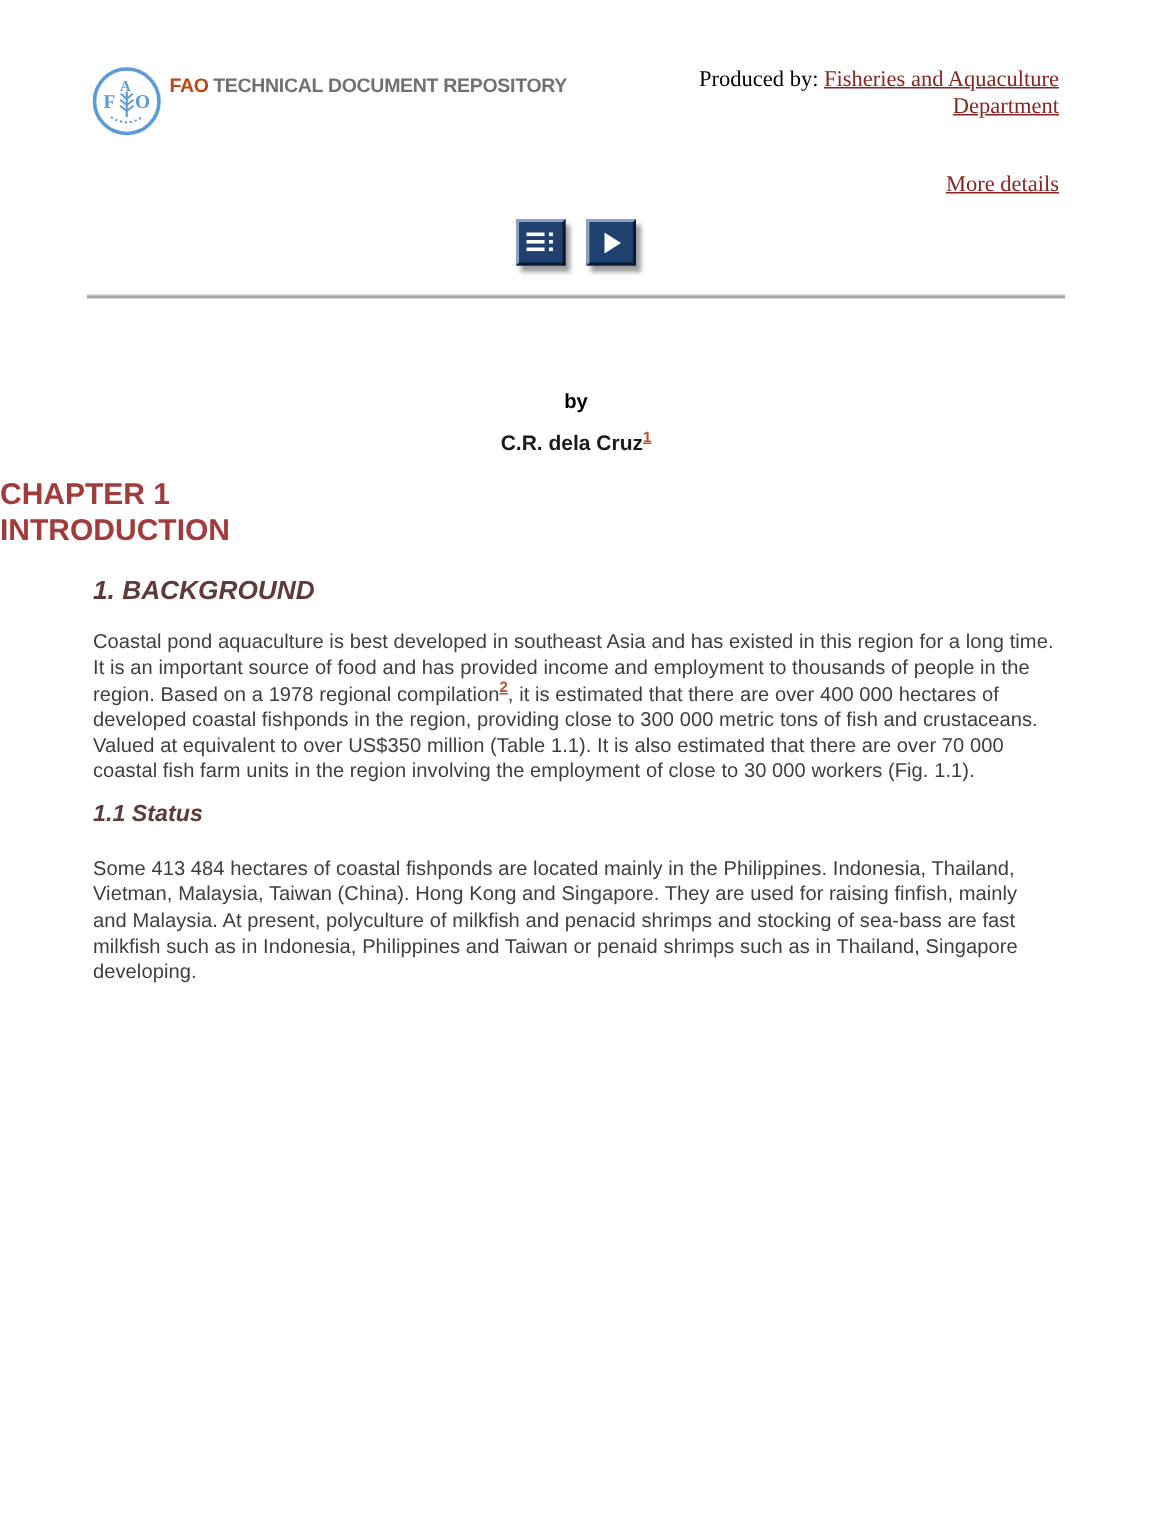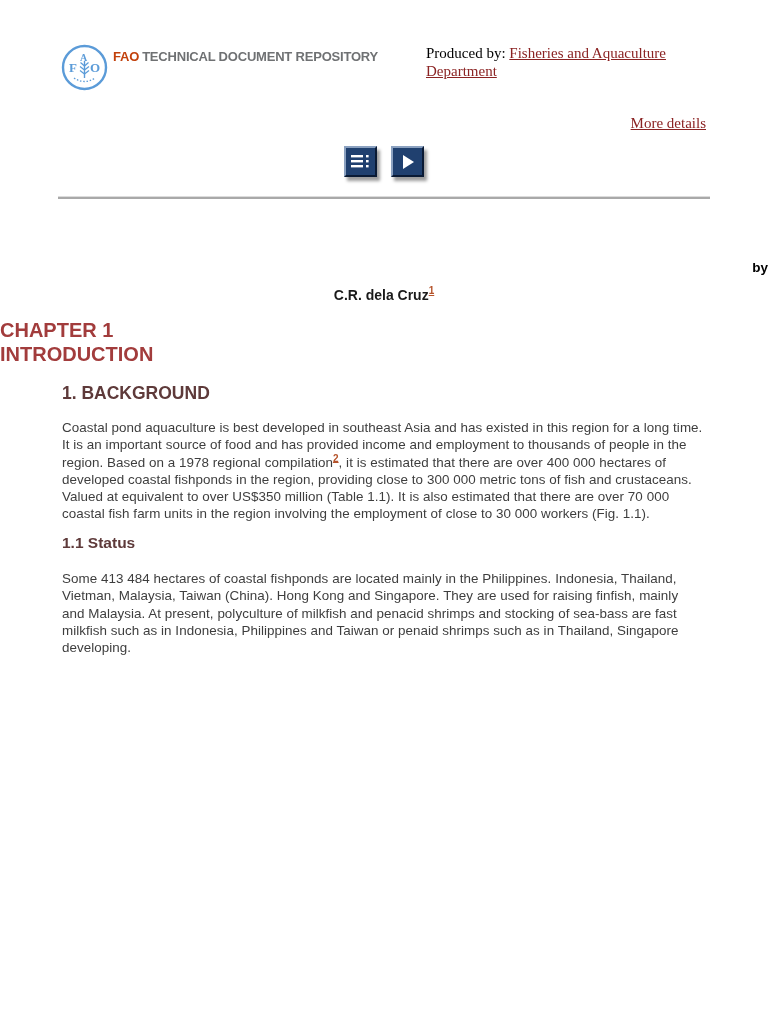--- a/index.html
+++ b/index.html
@@ -9,21 +9,21 @@
     font-family:"Liberation Sans", sans-serif; overflow:hidden;
   }
   
   .logo { position:absolute; left:61px; top:44px; width:47px; height:47px; cursor:pointer; }
   .brand {
     position:absolute; left:113px; top:49px; font-size:13px; font-weight:bold;
     letter-spacing:-0.2px; color:#6f7173; white-space:nowrap;
   }
   .brand .fao { color:#c2410c; margin-right:3px; }
   .produced {
-    position:absolute; right:62px; top:44px; width:280px; 
+    position:absolute; right:62px; top:44px; width:280px; text-align:right;
     font-family:"Liberation Serif", serif; font-size:15px; line-height:18px; color:#000;
   }
   .produced a, .moredetails a { color:#8b2323; text-decoration:underline; cursor:pointer; }
   .titleblock {
     position:absolute; left:113px; top:80px; width:560px;
     font-family:"Liberation Serif", serif; font-size:15.5px; line-height:18px; color:#111;
   }
   .titleblock .lbl { margin-right:10px; }
   .moredetails {
     position:absolute; right:62px; top:115px; text-align:right;
@@ -41,29 +41,29 @@
   
   .rule {
     position:absolute; left:58px; right:58px; top:196px; height:3px;
     background:#a9a9a9; box-shadow:inset 0 1px 0 #dcdcdc;
   }
   
   .doctitle {
     position:absolute; left:0; top:212px; width:768px; text-align:center;
     font-size:13.5px; font-weight:bold; color:#000; line-height:16px; letter-spacing:-0.1px;
   }
-  .byline { position:absolute; left:0; top:260px; width:768px; text-align:right; font-size:13.5px; font-weight:bold; color:#000; }
+  .byline { position:absolute; left:0; top:260px; width:768px; text-align:center; font-size:13.5px; font-weight:bold; color:#000; }
   .author { position:absolute; left:0; top:287px; width:768px; text-align:center; font-size:14px; font-weight:bold; color:#1a1a1a; }
   sup.fn { font-size:10px; vertical-align:super; line-height:0; }
   sup.fn a { color:#b5532b; text-decoration:underline; font-weight:bold; cursor:pointer; }
   .chapter {
     position:absolute; left:0; top:318px; width:768px; text-align:left;
     font-size:20px; font-weight:bold; color:#a23c3c; line-height:24px;
   }
-  .h-section { position:absolute; left:62px; font-weight:bold; color:#5e3a3a; }
+  .h-section { position:absolute; left:62px; font-weight:bold; color:#5e3a3a;font-style:italic; }
   .h1x { top:383px; font-size:17.5px; }
   .h2x { top:534px; font-size:15.5px; }
   .para {
     position:absolute; left:62px; width:650px; font-size:13.4px; line-height:17.3px;
     color:#3e3e3e; letter-spacing:0.05px;
   }
   .p1 { top:419px; }
   .p2 { top:570px; }
 </style>
 </head>

